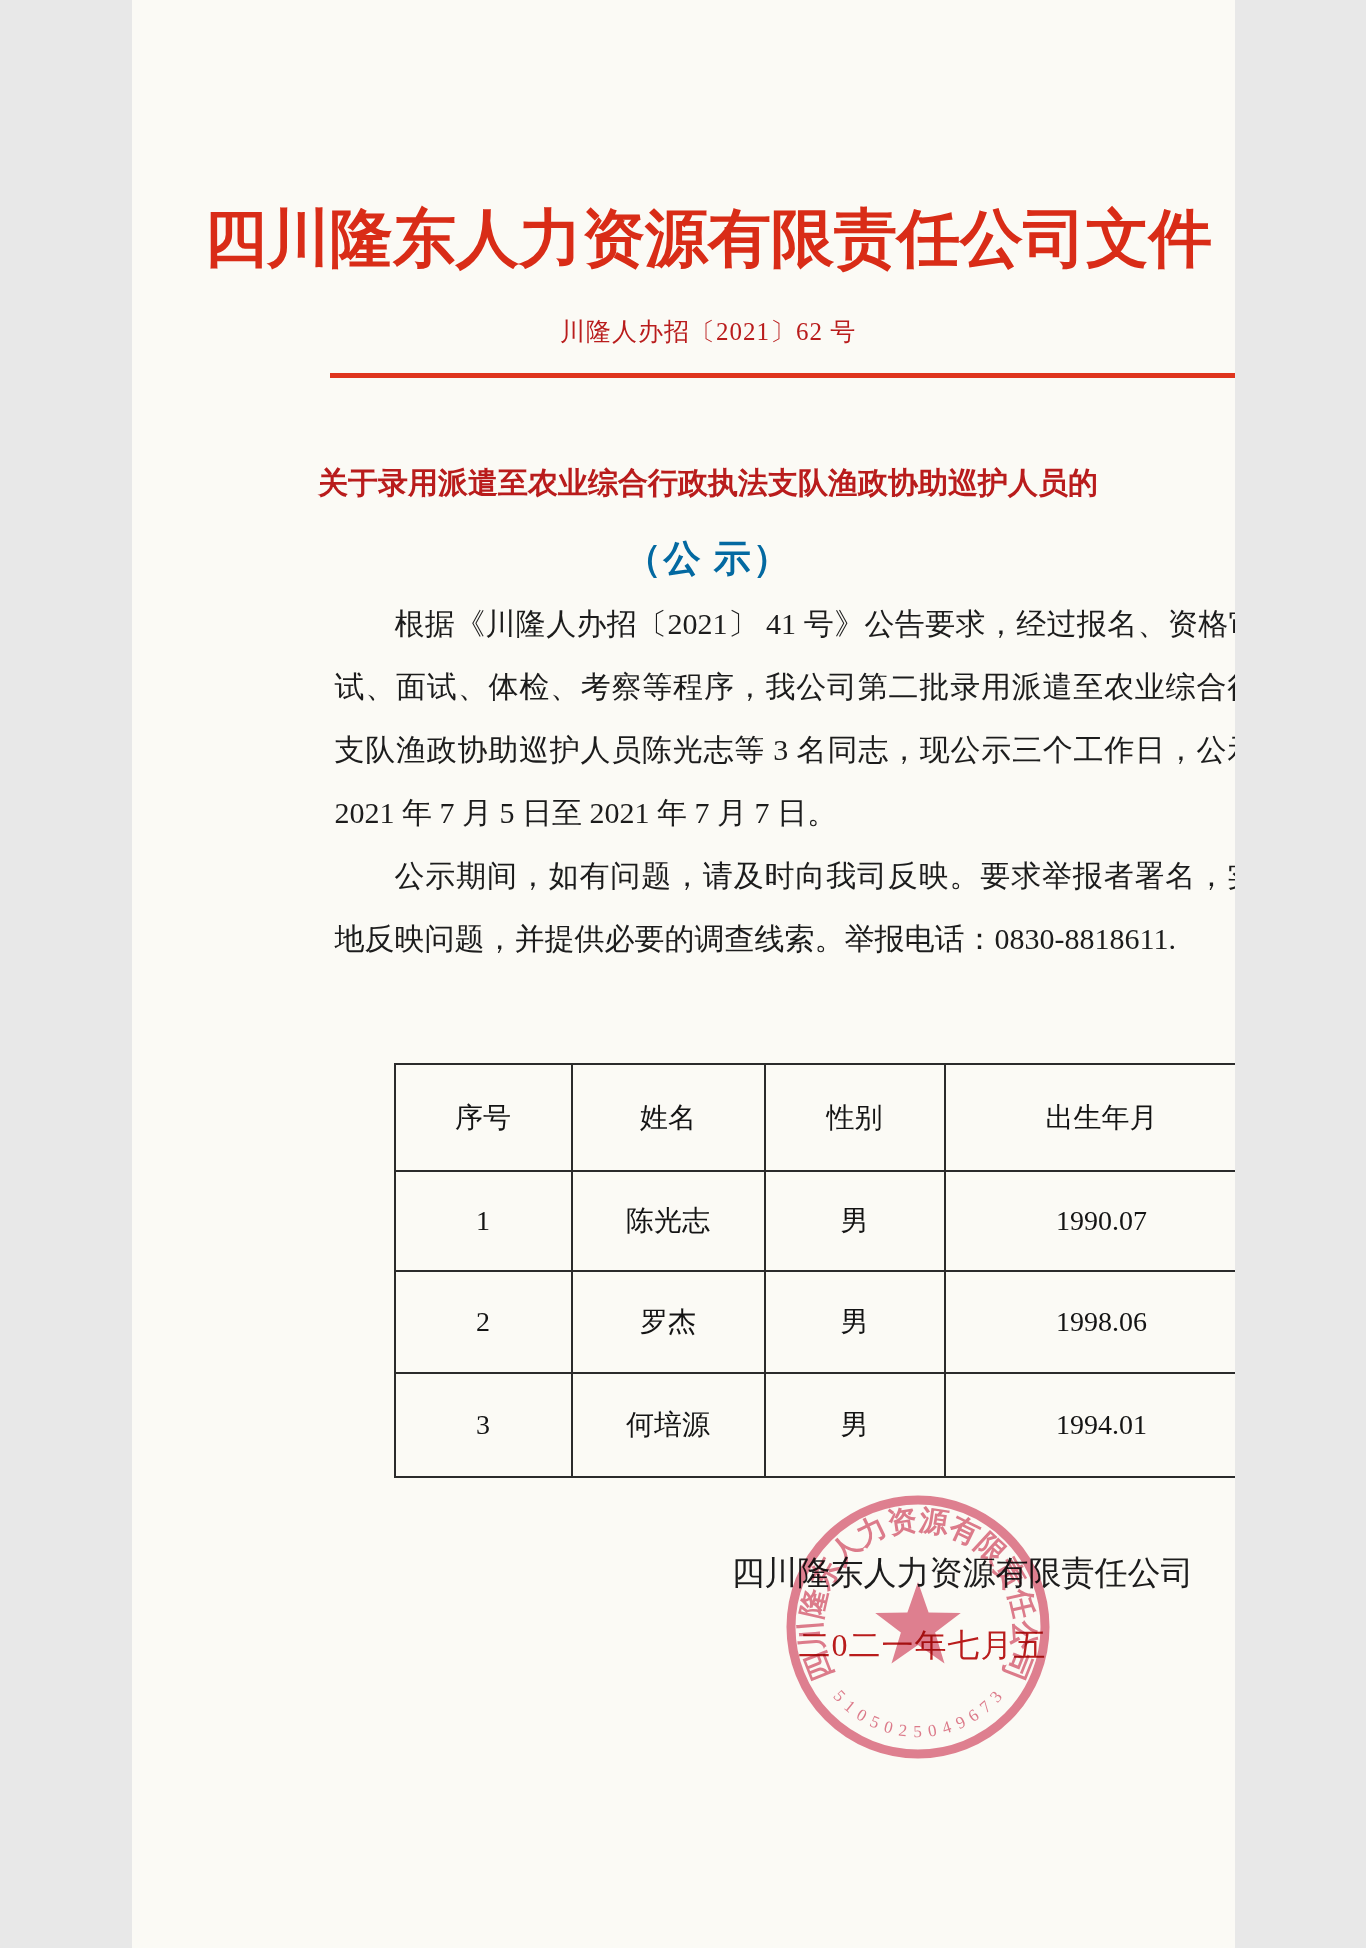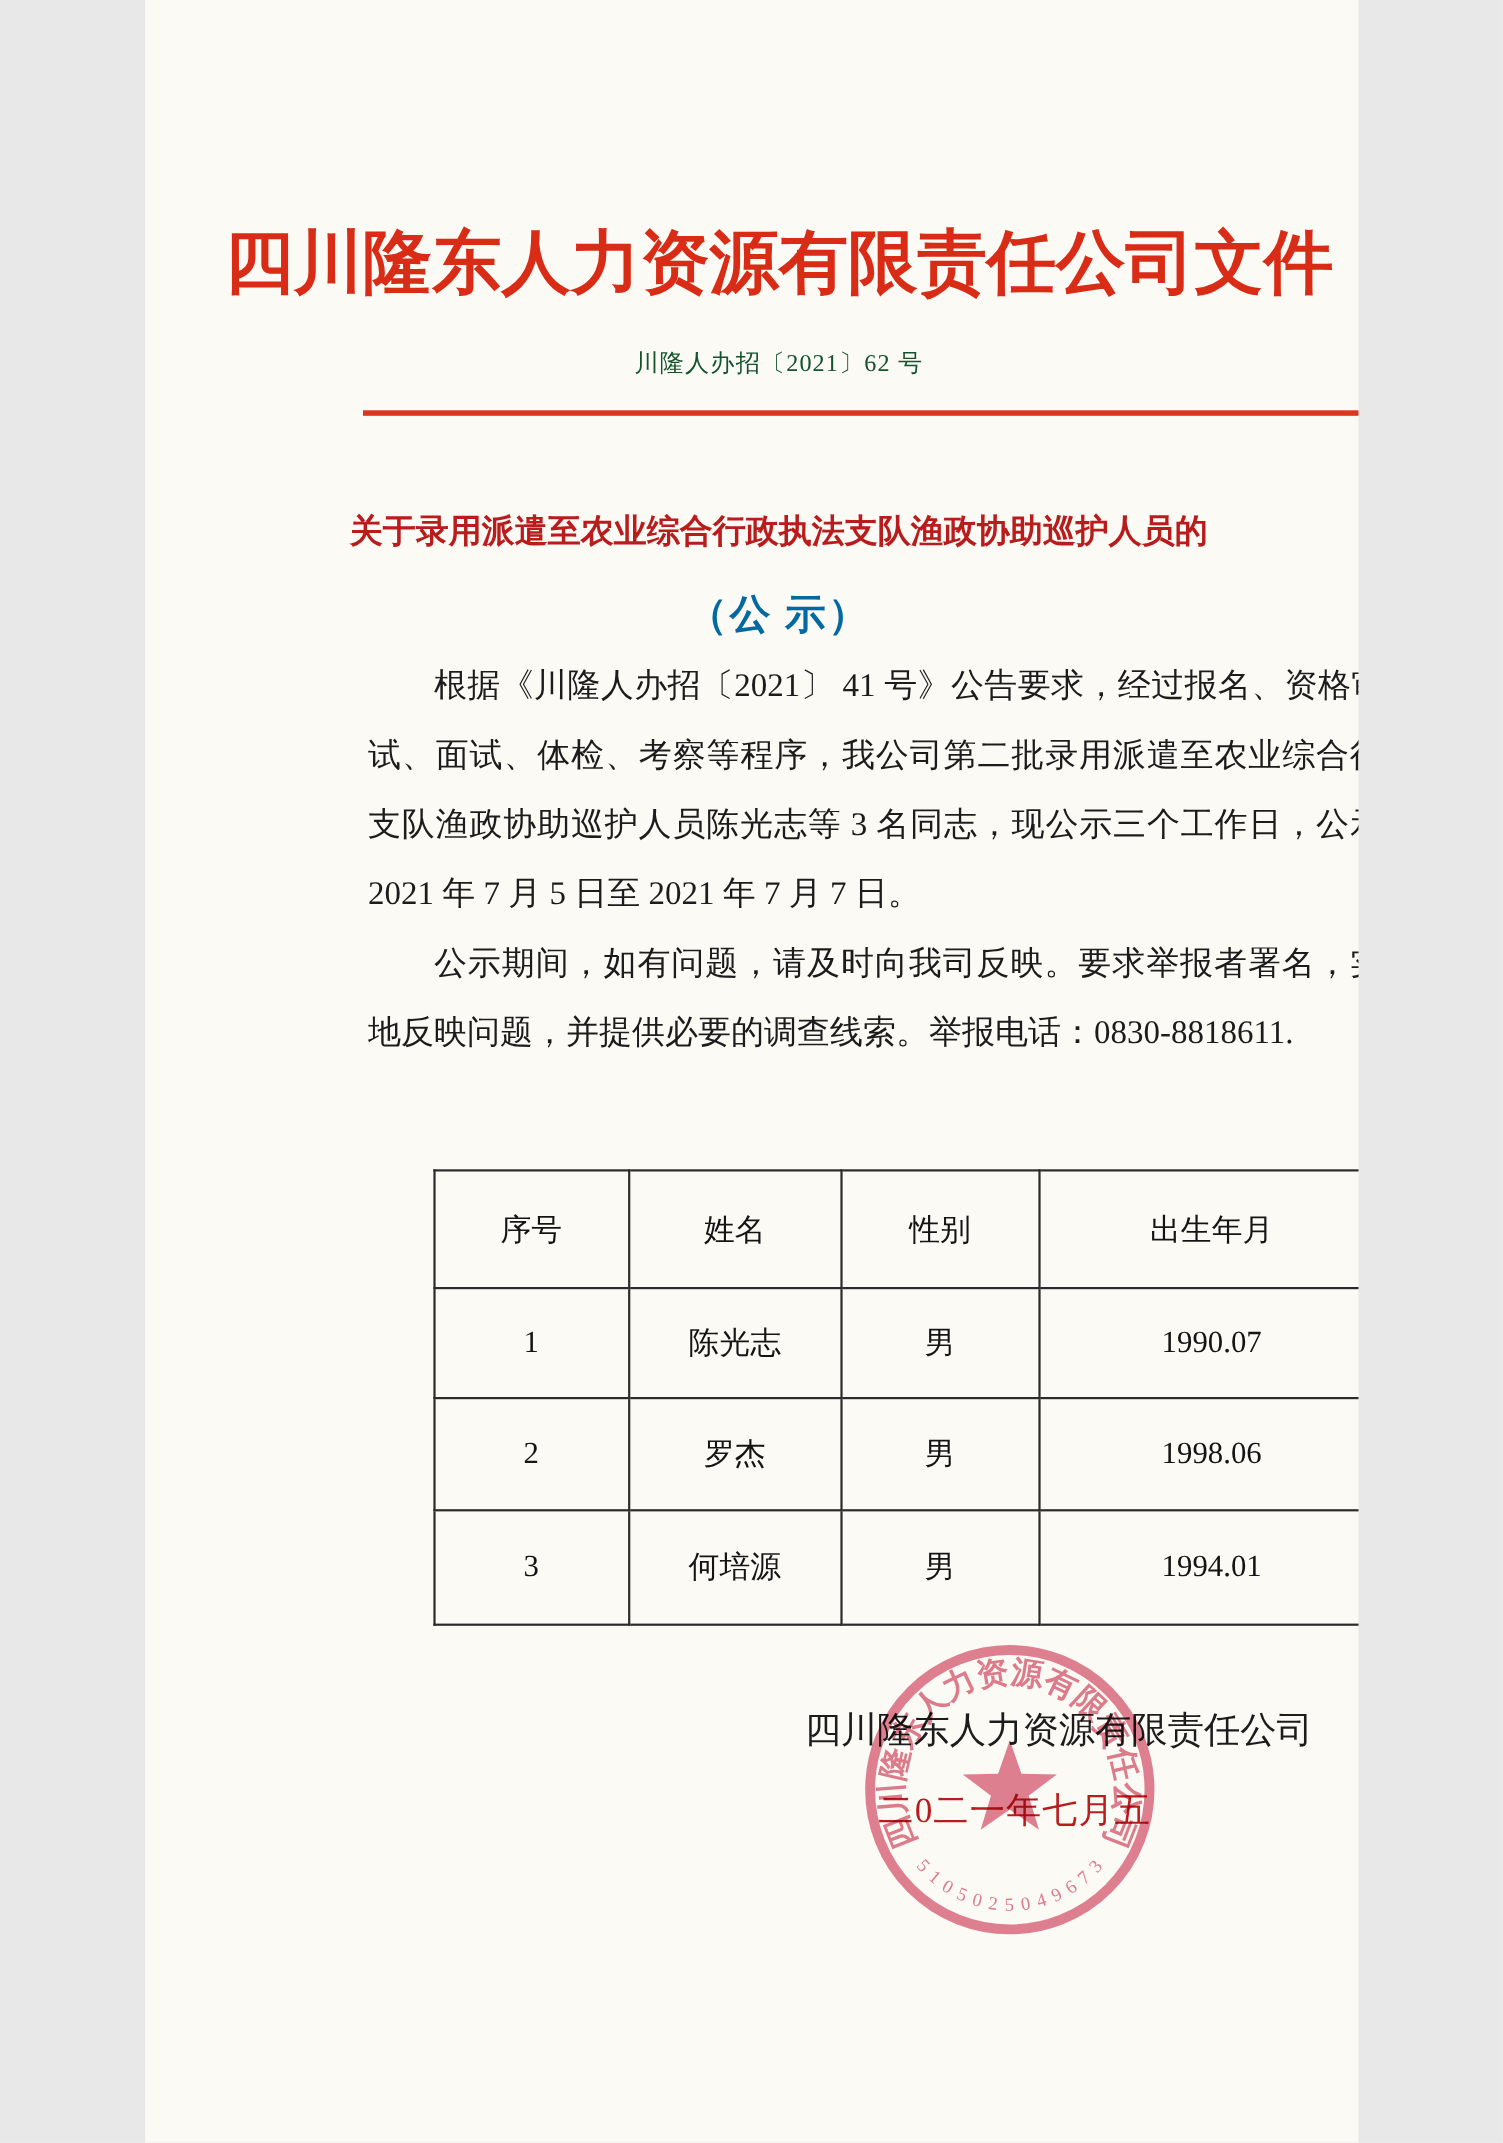--- a/index.html
+++ b/index.html
@@ -20,23 +20,23 @@
     font-size: 63px;
     font-weight: 700;
     color: #d92c17;
     letter-spacing: 0px;
     white-space: nowrap;
   }
   .doc-number {
     position: absolute;
     top: 315px; left: 50px; right: 0;
     text-align: center;
-    font-size: 22px;
+    font-size: 25px;
     letter-spacing: 1px;
-    color: #14532d;
+    color: #b91c1c;
   }
   .red-rule {
     position: absolute;
     top: 373px; left: 198px;
     width: 1020px; height: 5px;
     background: #df341d;
   }
   .notice-title {
     position: absolute;
     top: 463px; left: 50px; right: 0;

